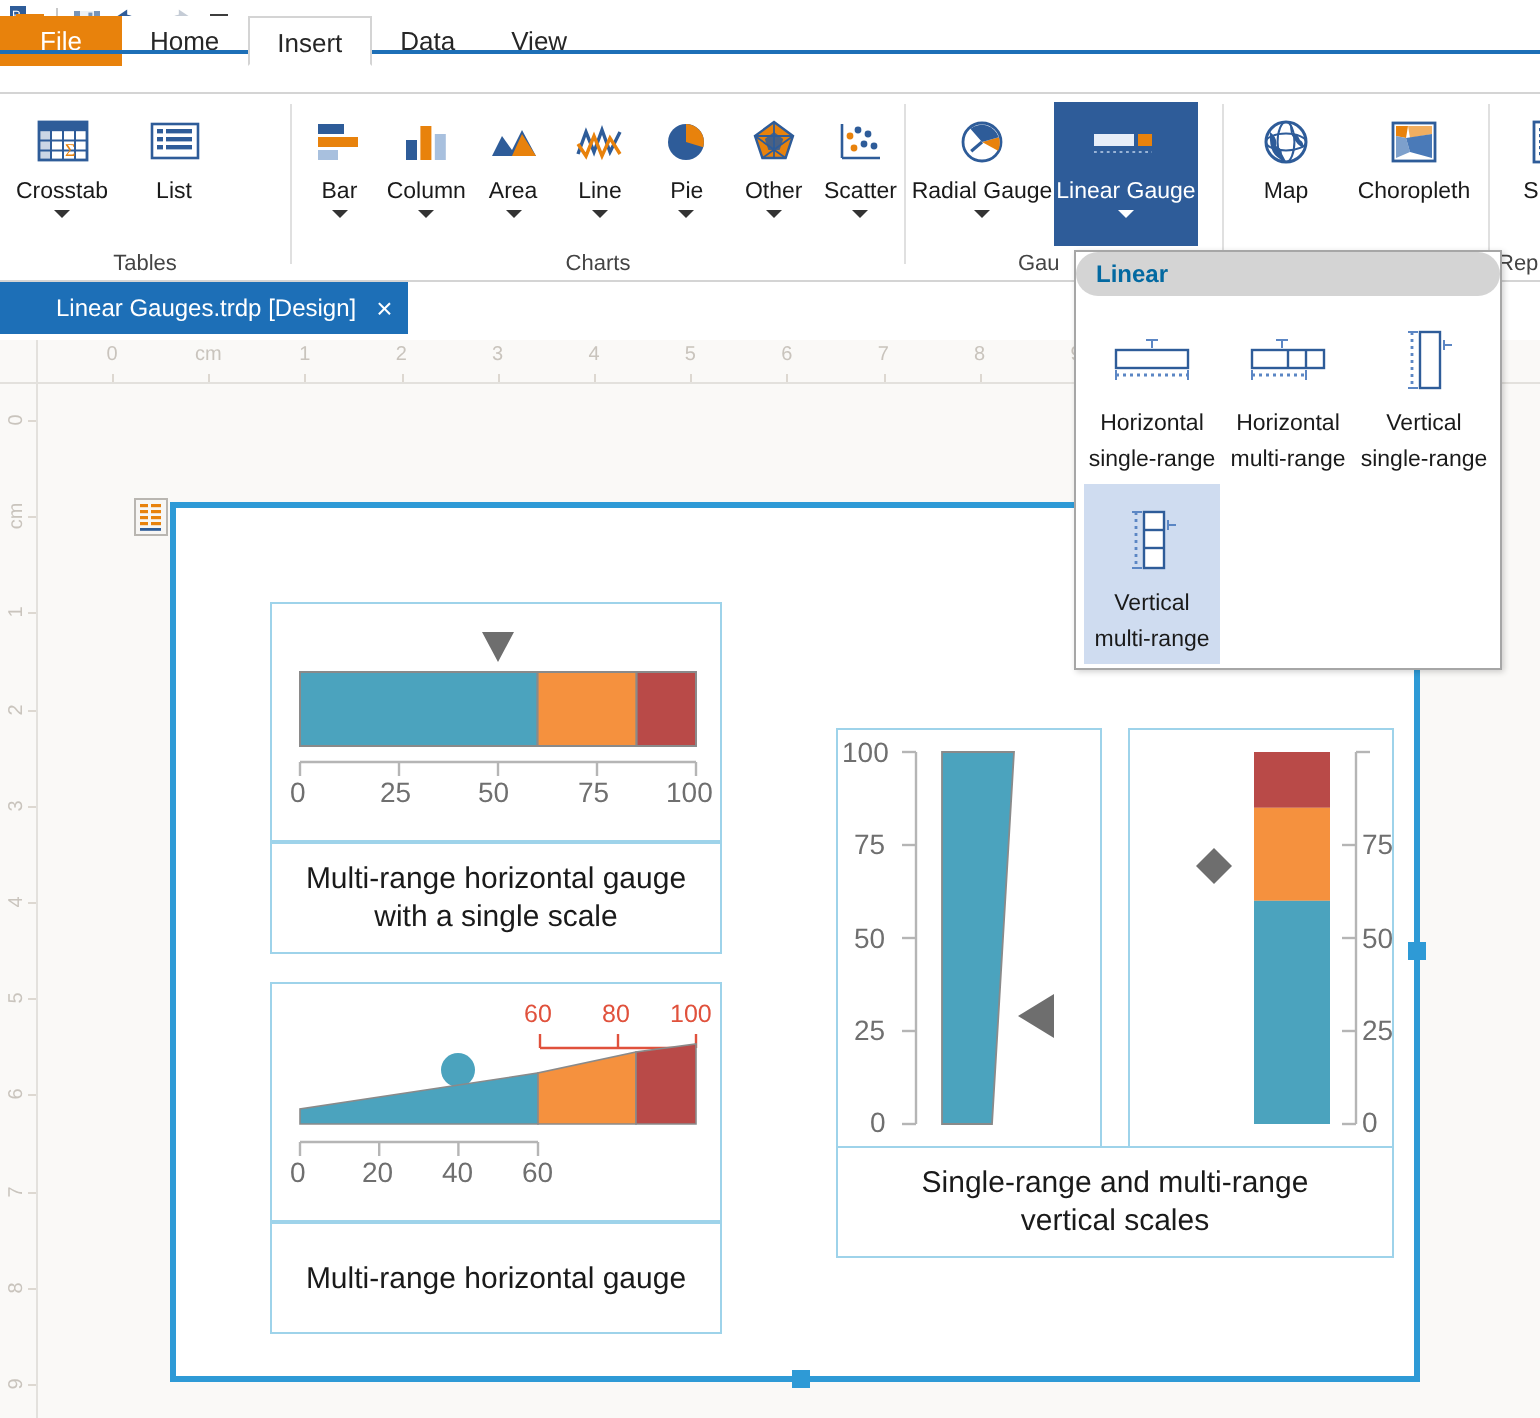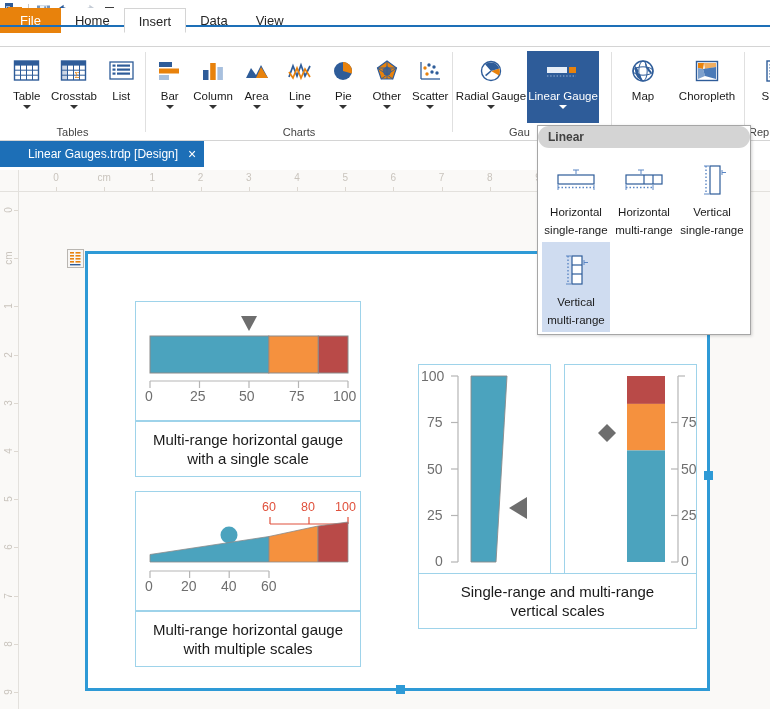--- a/index.html
+++ b/index.html
@@ -33,21 +33,21 @@
   .rbtn .ico { height:34px; display:flex; align-items:center; justify-content:center; }
   .rbtn .lbl { font-size:11.5px; color:#1a1a1a; text-align:center; line-height:12px; margin-top:2px; white-space:nowrap; }
   .rbtn .caret { width:0; height:0; border-left:4px solid transparent; border-right:4px solid transparent; border-top:4px solid #333; margin-top:3px; }
   .rbtn.wide { width:72px; }
   .rbtn.selected { background:#2E5C99; }
   .rbtn.selected .lbl { color:#fff; }
   .rbtn.selected .caret { border-top-color:#fff; }
 
   
   #gallery { position:absolute; left:537px; top:125px; width:214px; height:210px; background:#fff; border:1px solid #a6a6a6; z-index:40; box-shadow:1px 1px 3px rgba(0,0,0,.18); }
-  #gallery-hdr { height:22px; background:#d4d4d4; color:#404040; font-size:12px; font-weight:bold; line-height:22px; padding-left:10px;border-radius:11px; }
+  #gallery-hdr { height:22px; background:#d4d4d4; color:#0369a1; font-size:12px; font-weight:bold; line-height:22px; padding-left:10px;border-radius:11px; }
   #gallery-grid { display:flex; flex-wrap:wrap; padding:4px 2px 0 4px; }
   .gcell { width:68px; padding:6px 1px 4px; text-align:center; cursor:default; }
   .gcell.sel { background:#cfdcf0; }
   .gcell .gi { height:44px; display:flex; align-items:center; justify-content:center; }
   .gcell .gl { font-size:11.5px; color:#1a1a1a; line-height:13px; }
 
   
   #doctab-bar { position:absolute; left:0; top:141px; width:770px; height:26px; background:#fff; }
   #doctab { position:absolute; left:0; top:0; height:26px; background:#1D6FB7; display:flex; align-items:center; padding:0 8px 0 10px; }
   #doctab .t { font-size:12px; color:#fff; white-space:nowrap;margin-left:18px; }
@@ -130,37 +130,20 @@
   <div class="rtab active">Insert</div>
   <div class="rtab">Data</div>
   <div class="rtab">View</div>
 </div>
 <div id="tabline"></div>
 
 <div id="ribbon">
 
   <div class="grp" style="left:0px; width:145px;">
     <div class="grp-items" style="padding-left:3px;">
-      <div class="rbtn">
-        <span class="ico">
-          <svg width="27" height="26" viewBox="0 0 27 26">
-            <rect x="1.5" y="3" width="24" height="19" fill="#fff" stroke="#2E5C99" stroke-width="1.4"></rect>
-            <rect x="1.5" y="3" width="24" height="4.6" fill="#2E5C99"></rect>
-            <g stroke="#2E5C99" stroke-width="1">
-              <line x1="1.5" y1="12.2" x2="25.5" y2="12.2"></line>
-              <line x1="1.5" y1="17.2" x2="25.5" y2="17.2"></line>
-              <line x1="7.5" y1="3" x2="7.5" y2="22"></line>
-              <line x1="13.5" y1="3" x2="13.5" y2="22"></line>
-              <line x1="19.5" y1="3" x2="19.5" y2="22"></line>
-            </g>
-          </svg>
-        </span>
-        <span class="lbl">Table</span>
-        <span class="caret"></span>
-      </div>
       <div class="rbtn">
         <span class="ico">
           <svg width="27" height="26" viewBox="0 0 27 26">
             <rect x="1.5" y="3" width="24" height="19" fill="#fff" stroke="#2E5C99" stroke-width="1.4"></rect>
             <rect x="1.5" y="3" width="24" height="4.6" fill="#2E5C99"></rect>
             <rect x="1.5" y="3" width="6" height="19" fill="#2E5C99" opacity="0.25"></rect>
             <g stroke="#2E5C99" stroke-width="1">
               <line x1="1.5" y1="12.2" x2="25.5" y2="12.2"></line>
               <line x1="1.5" y1="17.2" x2="25.5" y2="17.2"></line>
               <line x1="7.5" y1="3" x2="7.5" y2="22"></line>
@@ -519,21 +502,20 @@
       <div class="sclabel" style="left:45px; top:86px;">20</div>
       <div class="sclabel" style="left:85px; top:86px;">40</div>
       <div class="sclabel" style="left:125px; top:86px;">60</div>
       
       <div class="sclabel red" style="left:126px; top:8px;">60</div>
       <div class="sclabel red" style="left:165px; top:8px;">80</div>
       <div class="sclabel red" style="left:199px; top:8px;">100</div>
 
       <div class="panel-cap" style="top:119px; height:56px; flex-direction:column;">
         <div>Multi-range horizontal gauge</div>
-        <div>with multiple scales</div>
       </div>
     </div>
 
     <div class="panel" style="left:330px; top:110px; width:133px; height:210px;">
       <svg width="131" height="208" viewBox="0 0 131 208">
 
         <g stroke="#b5b5b5" stroke-width="1.2" fill="none">
           <line x1="39" y1="11" x2="39" y2="197"></line>
           <line x1="39" y1="11" x2="32" y2="11"></line>
           <line x1="39" y1="57.5" x2="32" y2="57.5"></line>

